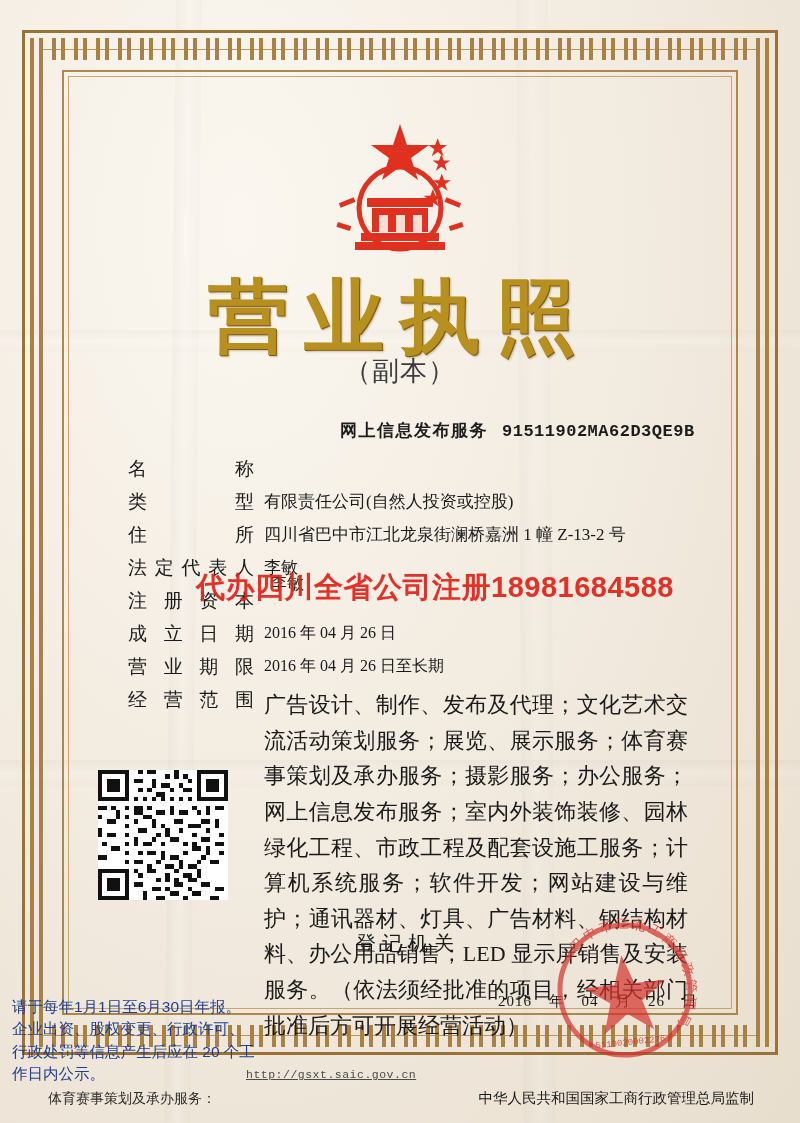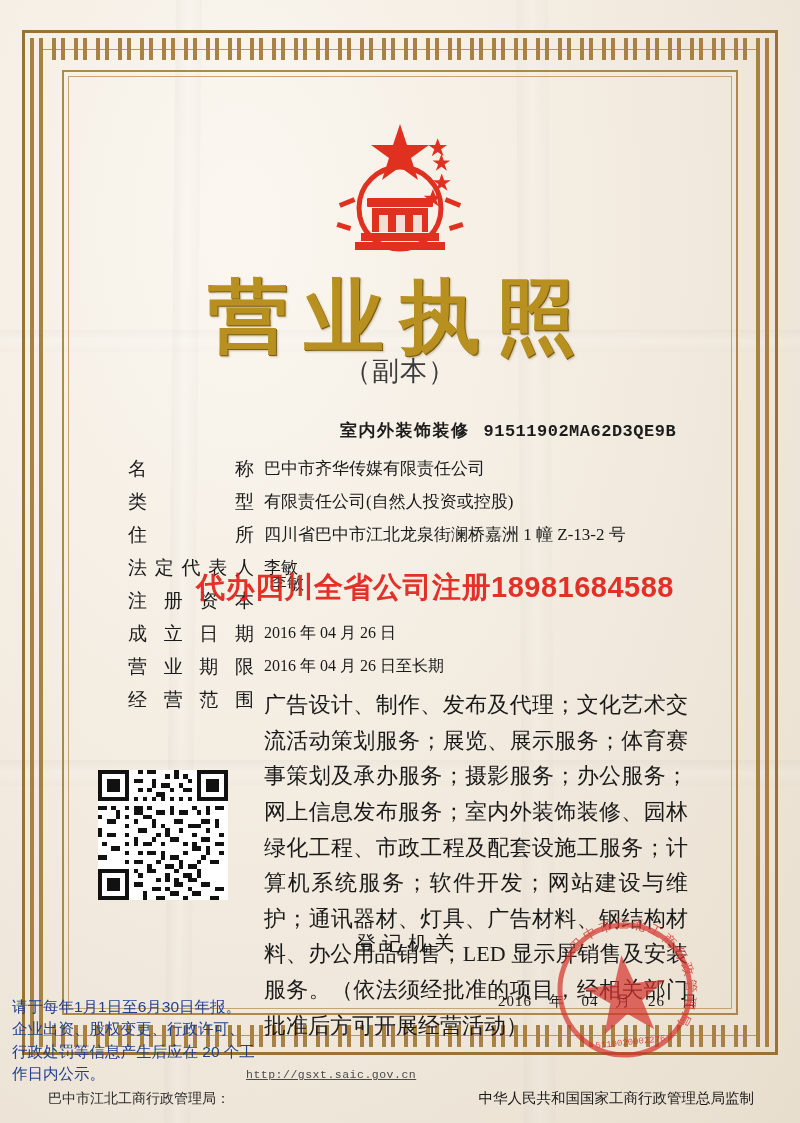--- a/index.html
+++ b/index.html
@@ -274,31 +274,30 @@
       <rect x="130" y="88" width="16" height="5" transform="rotate(22 138 90)"></rect>
       <rect x="22" y="112" width="14" height="5" transform="rotate(18 29 114)"></rect>
       <rect x="134" y="112" width="14" height="5" transform="rotate(-18 141 114)"></rect>
     </g>
   </svg>
 
   <div class="title">营业执照</div>
   <div class="subtitle">（副本）</div>
 
   <div class="credit-code">
-    <span>室内外装饰装修</span><span class="num">91511902MA62D3QE9B</span>
+    <span>网上信息发布服务</span><span class="num">91511902MA62D3QE9B</span>
   </div>
 
   <div class="fields">
 
     <div class="row">
       <div class="label">
           <span>名</span>
           <span>称</span>
         </div>
-      <div class="value">巴中市齐华传媒有限责任公司</div>
     </div>
 
     <div class="row">
       <div class="label">
           <span>类</span>
           <span>型</span>
         </div>
       <div class="value">有限责任公司(自然人投资或控股)</div>
     </div>
 
@@ -431,16 +430,16 @@
     <div>请于每年1月1日至6月30日年报。</div>
     <div>企业出资、股权变更、行政许可、</div>
     <div>行政处罚等信息产生后应在 20 个工</div>
     <div>作日内公示。</div>
   </div>
 
   <div class="gsxt-url">
     <span class="underline">http://gsxt.saic.gov.cn</span>
   </div>
 
-  <div class="bottom-left">巴中市江北工商行政管理局：</div>
+  <div class="bottom-left">体育赛事策划及承办服务：</div>
   <div class="bottom-right">中华人民共和国国家工商行政管理总局监制</div>
 
 </div>
 
 </body></html>

